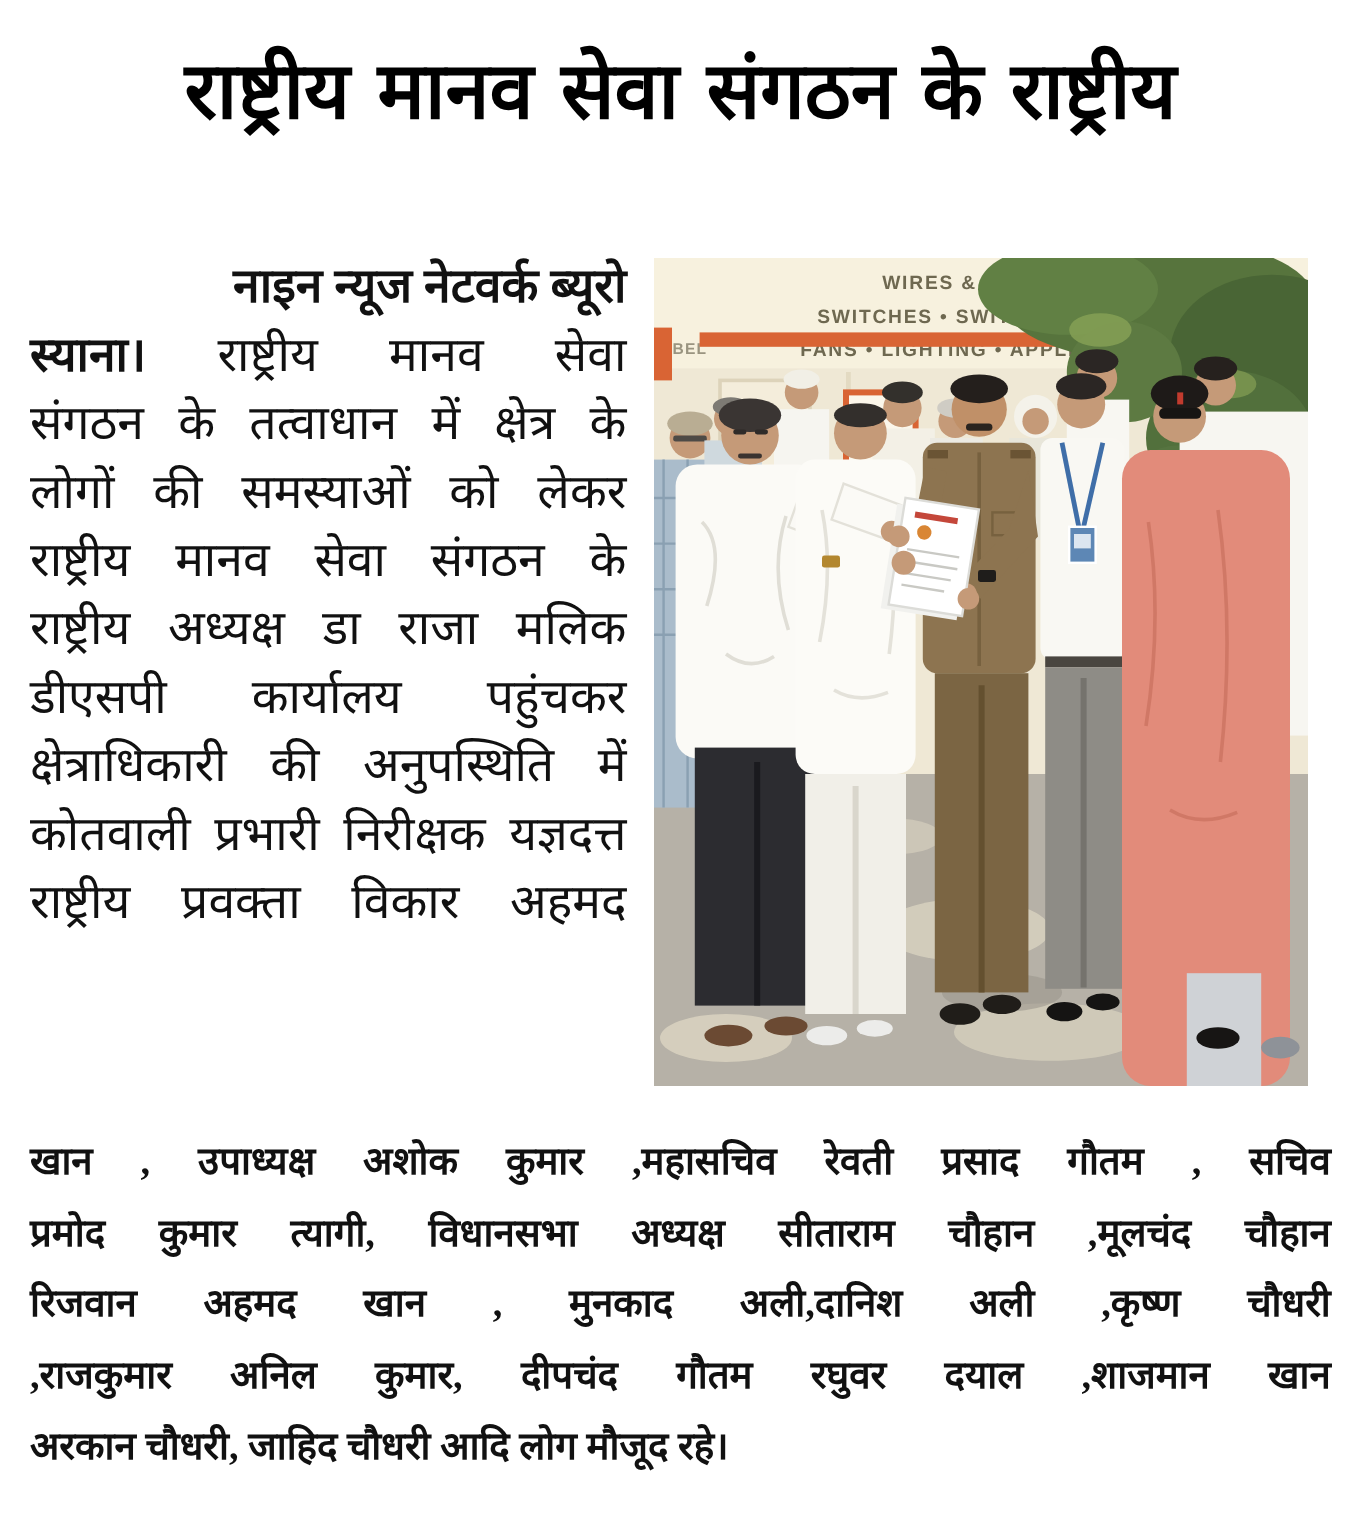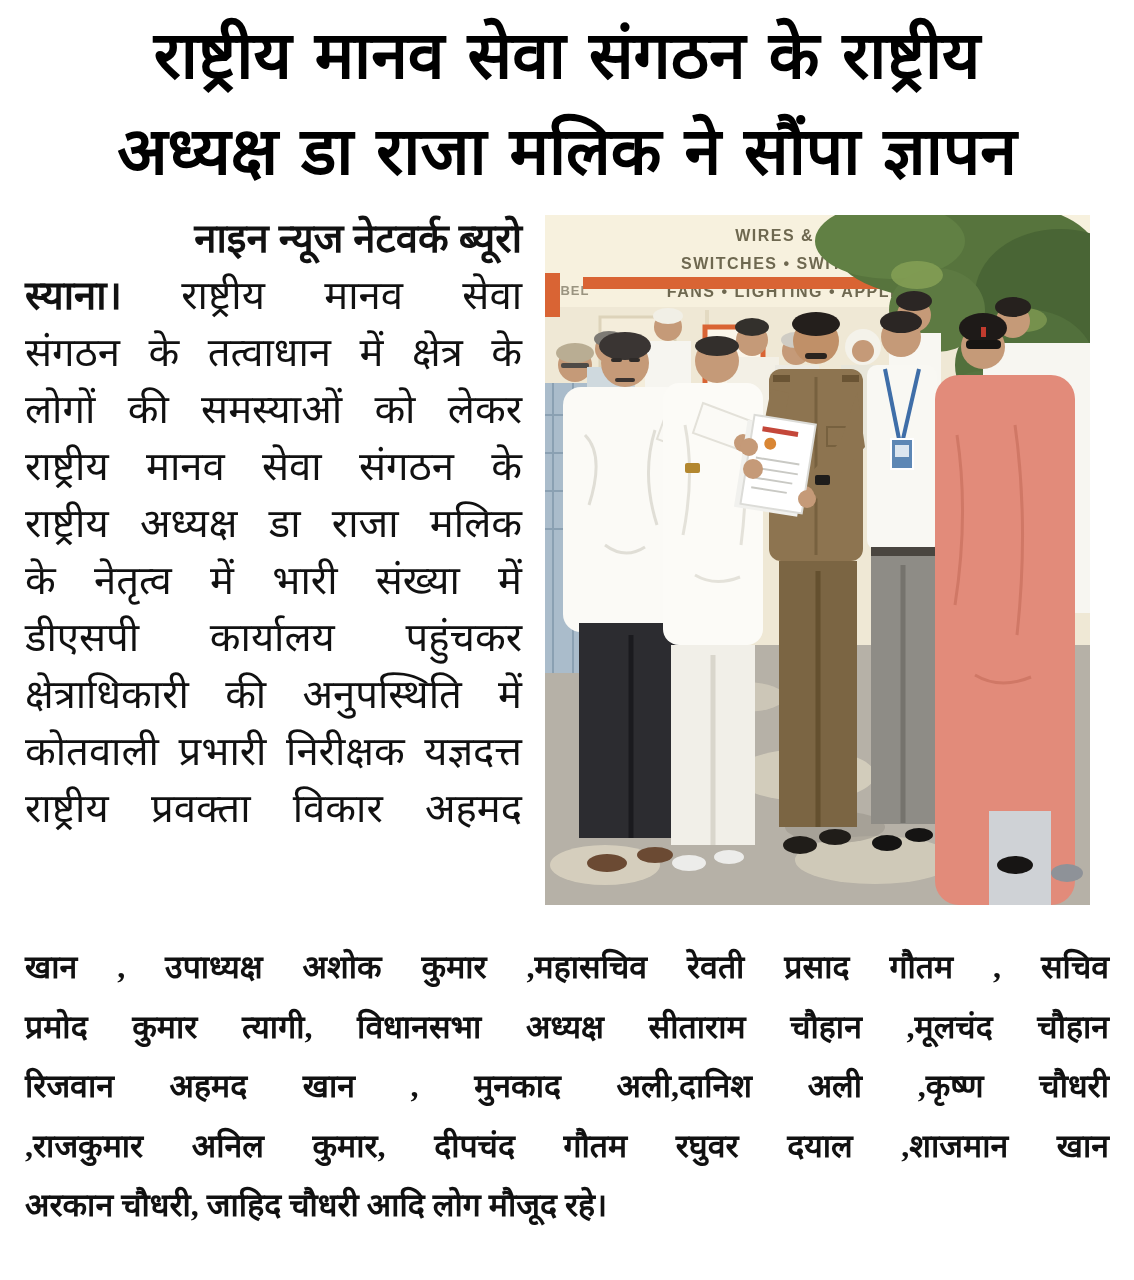--- a/index.html
+++ b/index.html
@@ -2,21 +2,21 @@
 <html><head>
 <meta charset="utf-8">
 <style>
   html,body { margin:0; padding:0; }
   body {
     width:1134px; height:1280px; background:#ffffff;
     font-family:"Liberation Serif", serif;
     color:#111; position:relative; overflow:hidden;
   }
   .headline {
-    position:absolute; left:10px; top:8px; width:1114px;
+    position:absolute; left:10px; top:28px; width:1114px;
     text-align:center; font-weight:bold; color:#000;
     font-size:66px; line-height:96px; letter-spacing:0px;
     font-family:"DejaVu Sans", sans-serif;
   }
   .headline .hl-line { white-space:nowrap; }
   .col {
     position:absolute; left:25px; top:210px; width:497px;
   }
   .byline {
     font-size:40px; line-height:57px; font-weight:bold;
@@ -47,31 +47,29 @@
     font-size:32px; line-height:59.5px; font-weight:700;
     text-align:justify; text-align-last:justify;
   }
   .fl.last { text-align-last:left; }
 </style>
 </head>
 <body>
 
 <div class="headline">
   <div class="hl-line">राष्ट्रीय मानव सेवा संगठन के राष्ट्रीय</div>
-  <div class="hl-line">अध्यक्ष डा राजा मलिक ने सौंपा ज्ञापन</div>
 </div>
 
 <div class="col">
   <div class="byline">नाइन न्यूज नेटवर्क ब्यूरो</div>
   <div class="bl"><b>स्याना।</b> <span>राष्ट्रीय मानव सेवा</span></div>
   <div class="bl">संगठन के तत्वाधान में क्षेत्र के</div>
   <div class="bl">लोगों की समस्याओं को लेकर</div>
   <div class="bl">राष्ट्रीय मानव सेवा संगठन के</div>
   <div class="bl">राष्ट्रीय अध्यक्ष डा राजा मलिक</div>
-  <div class="bl">के नेतृत्व में भारी संख्या में</div>
   <div class="bl">डीएसपी कार्यालय पहुंचकर</div>
   <div class="bl">क्षेत्राधिकारी की अनुपस्थिति में</div>
   <div class="bl">कोतवाली प्रभारी निरीक्षक यज्ञदत्त</div>
   <div class="bl">राष्ट्रीय प्रवक्ता विकार अहमद</div>
 </div>
 
 <div class="photo">
 <svg viewBox="0 0 545 690" xmlns="http://www.w3.org/2000/svg">
 
   <rect x="0" y="0" width="545" height="460" fill="#efe8d5"></rect>

